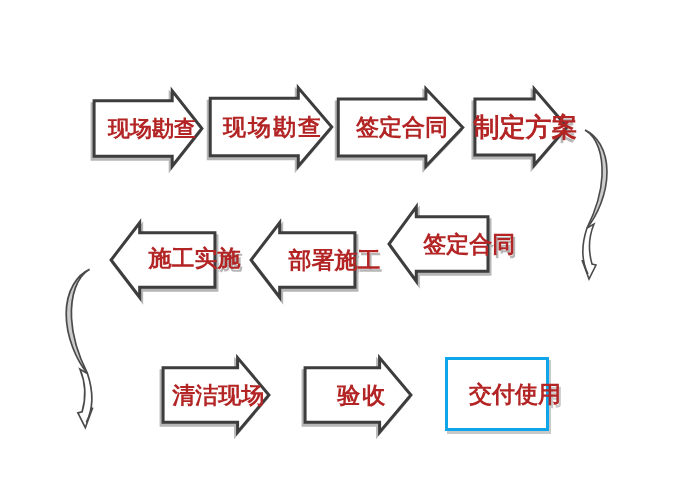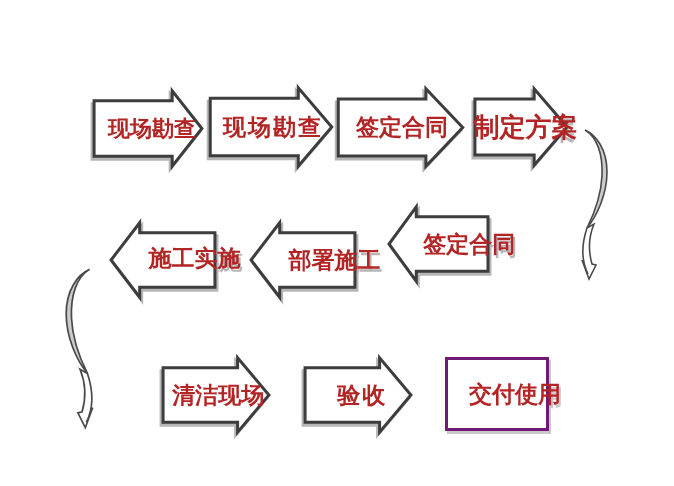--- a/index.html
+++ b/index.html
@@ -12,21 +12,21 @@
   .arrow-shape{fill:#ffffff;stroke:#3d3d3d;stroke-width:3;stroke-linejoin:miter;vector-effect:non-scaling-stroke;}
   .sh-r{filter:drop-shadow(-2px 3px 0 #b6b6b6);}
   .sh-l{filter:drop-shadow(2px 3px 0 #b6b6b6);}
   .label{
     position:absolute;top:0;bottom:0;display:flex;align-items:center;justify-content:center;
     font-weight:bold;color:#b32424;font-size:23px;letter-spacing:2px;white-space:nowrap;line-height:1;margin-left:36px;
   }
   .lbl-right{left:4px;right:29%;}   
   .lbl-left{left:29%;right:4px;}    
   .endbox{
-    position:absolute;background:#ffffff;border:3px solid #701a75;box-sizing:border-box;
+    position:absolute;background:#ffffff;border:3px solid #0ea5e9;box-sizing:border-box;
     display:flex;align-items:center;justify-content:center;
     filter:drop-shadow(2px 3px 0 #c9c9c9);
   }
   .endbox .label{position:static;}
   .curve path.cres{fill:#cbcbcb;stroke:#4a4a4a;stroke-width:1.6;}
   .curve path.tail{fill:#ffffff;stroke:#4a4a4a;stroke-width:1.6;stroke-linejoin:miter;}
   .mirror{transform:scaleX(-1);}
 </style>
 </head>
 <body>

